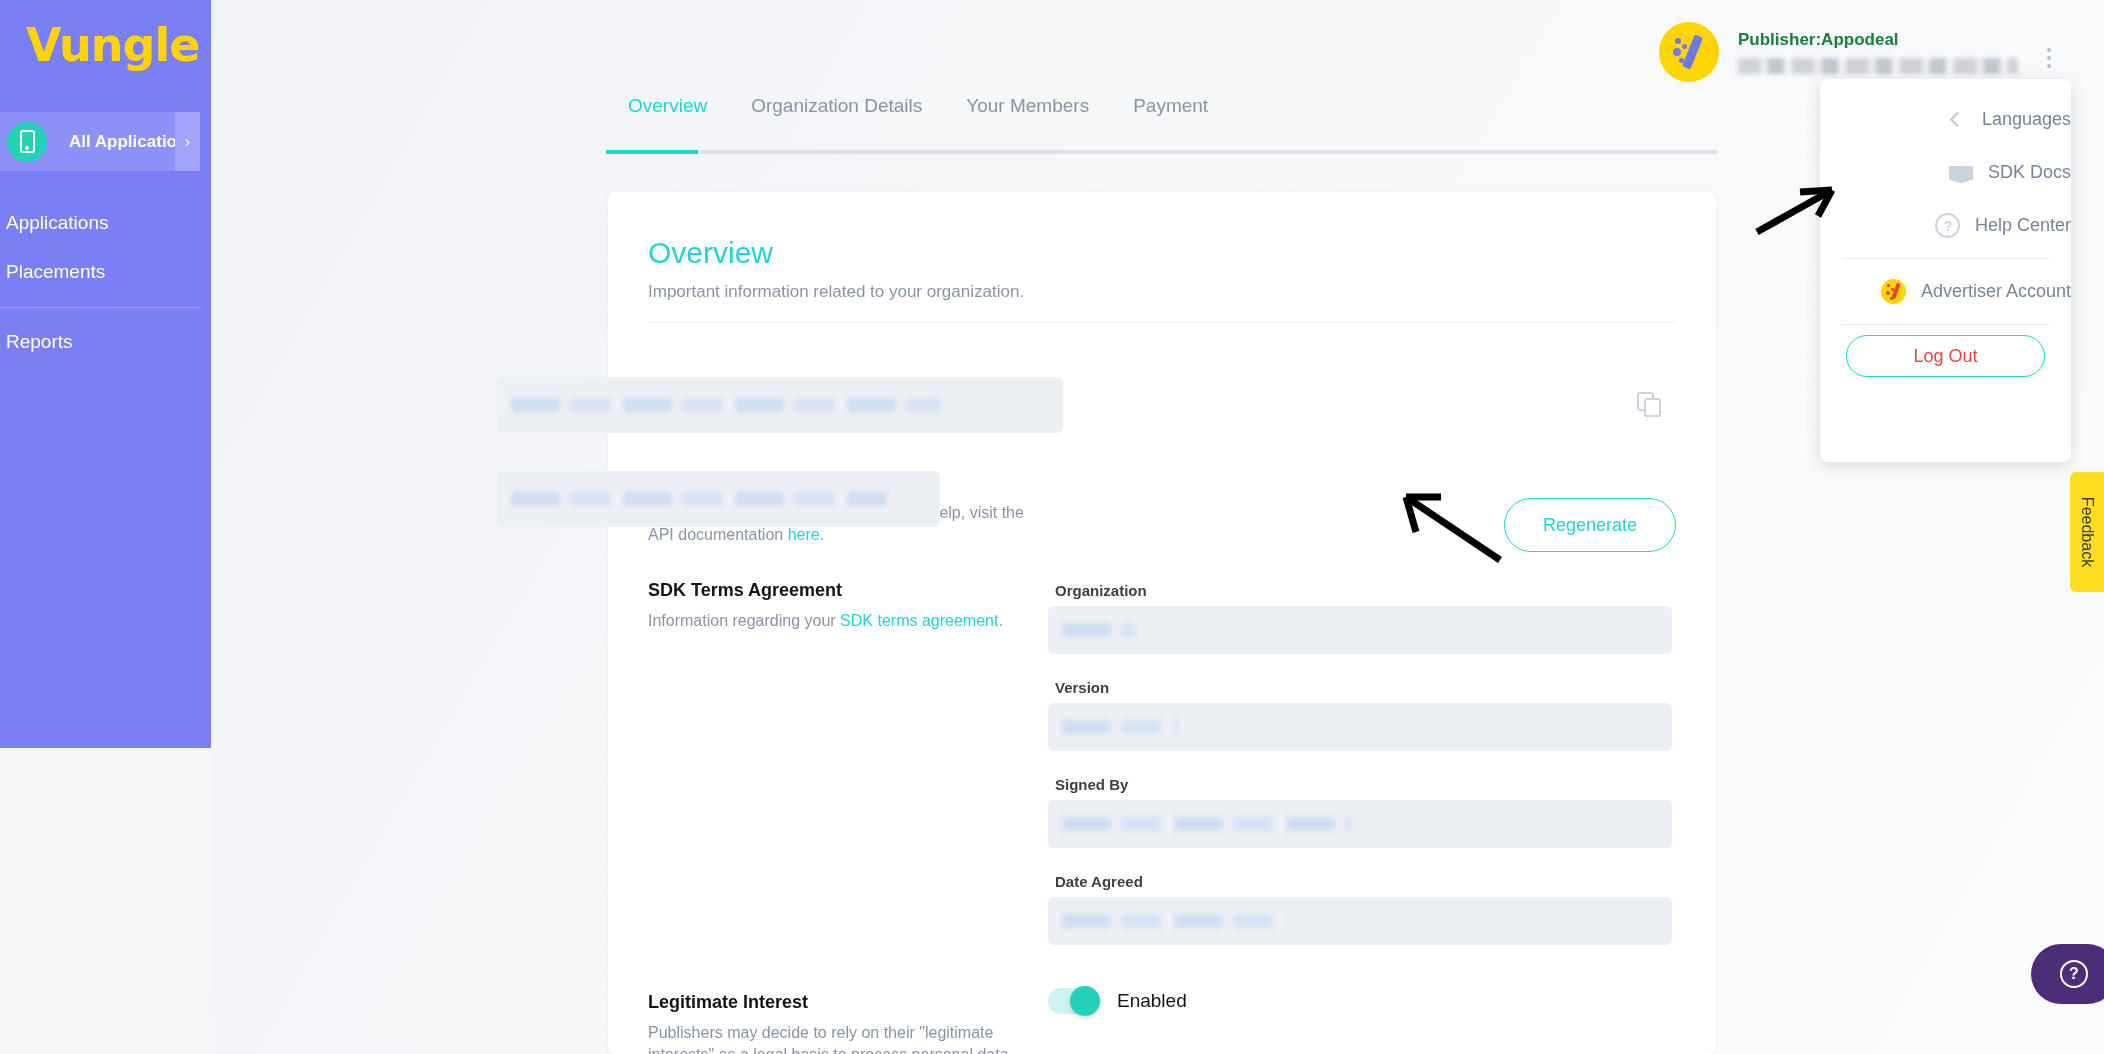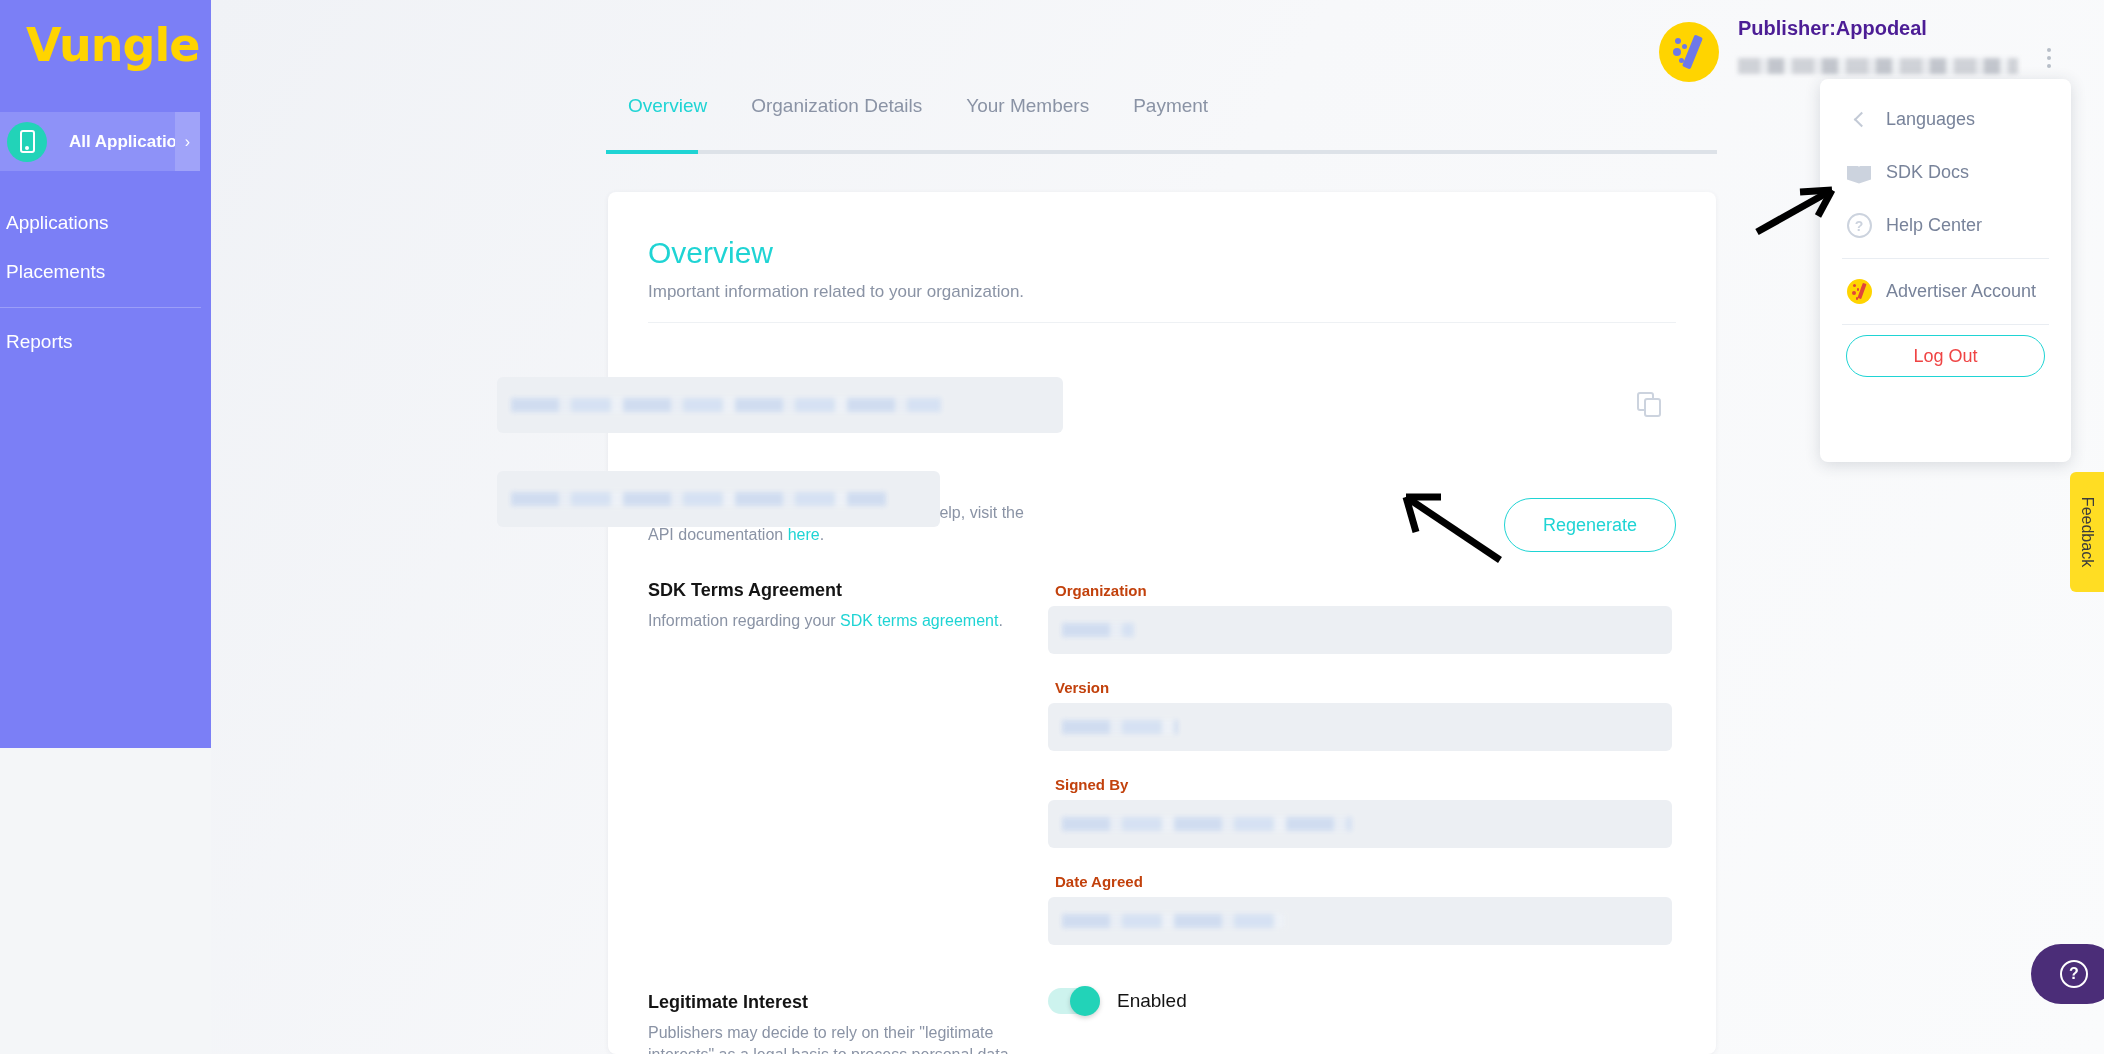--- a/index.html
+++ b/index.html
@@ -119,22 +119,22 @@
   }
   .avatar .dots i {
     position: absolute; background: #6e78e8; border-radius: 50%;
     display: block;
   }
   .d1 { width:6px; height:6px; left:2px; top:0px; }
   .d2 { width:5px; height:5px; left:9px; top:6px; }
   .d3 { width:8px; height:8px; left:0px; top:10px; }
   .d4 { width:5px; height:5px; left:6px; top:20px; }
   .publisher-name {
-    position: absolute; left: 1738px; top: 17px;
-    font-size: 20px; font-weight: bold; color: #4c1d95;
+    position: absolute; left: 1738px; top: 30px;
+    font-size: 17px; font-weight: bold; color: #15803d;
   }
   .redacted-line {
     position: absolute; left: 1738px; top: 58px;
     width: 280px; height: 16px;
     background: repeating-linear-gradient(90deg,
       #c9ccd2 0px, #c9ccd2 22px, #e6e8ec 22px, #e6e8ec 30px,
       #b9bdc5 30px, #b9bdc5 46px, #eef0f3 46px, #eef0f3 54px);
     filter: blur(2px);
     opacity: .85;
   }
@@ -152,20 +152,21 @@
     background: #ffffff;
     border-radius: 8px;
     box-shadow: 0 3px 16px rgba(40,50,70,.16);
     padding: 14px 0 0 0;
   }
   .menu-row {
     display: flex; align-items: center;
     height: 53px;
     padding-left: 26px;
     cursor: pointer;
+    justify-content: flex-end;
   }
   .menu-icon {
     width: 26px; height: 26px;
     display: flex; align-items: center; justify-content: center;
     flex: 0 0 26px; margin-right: 14px;
     color: #c3cad6;
   }
   .menu-label { font-size: 18px; color: #78839a; }
   .menu-sep {
     height: 1px; background: #e9edf2; margin: 6px 22px;
@@ -294,21 +295,21 @@
     position: absolute; left: 1504px; top: 498px;
     width: 172px; height: 54px;
     border: 1.8px solid #1fd4d4; border-radius: 27px;
     background: #ffffff; color: #1fd4d4; font-size: 18px;
     display:flex; align-items:center; justify-content:center;
     cursor: pointer;
   }
 
   .sub-label {
     position: absolute;
-    font-size: 15px; font-weight: bold; color: #c2410c;
+    font-size: 15px; font-weight: bold; color: #404040;
   }
   .l-org   { left: 1055px; top: 582px; }
   .l-ver   { left: 1055px; top: 679px; }
   .l-sign  { left: 1055px; top: 776px; }
   .l-date  { left: 1055px; top: 873px; }
   .f-org   { left: 1048px; top: 606px; width: 624px; height: 48px; }
   .f-ver   { left: 1048px; top: 703px; width: 624px; height: 48px; }
   .f-sign  { left: 1048px; top: 800px; width: 624px; height: 48px; }
   .f-date  { left: 1048px; top: 897px; width: 624px; height: 48px; }
 

